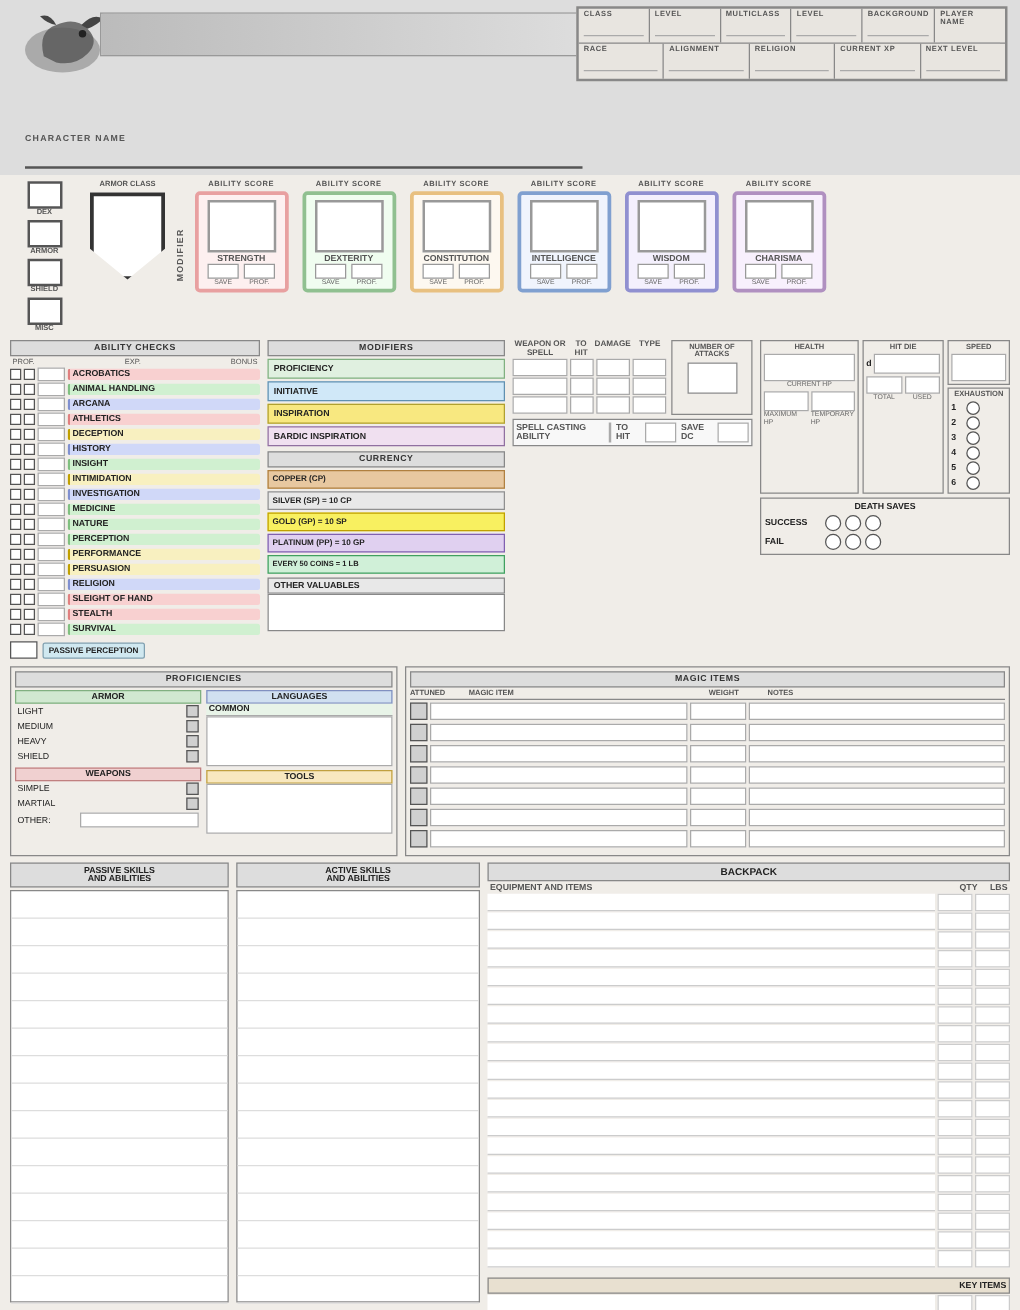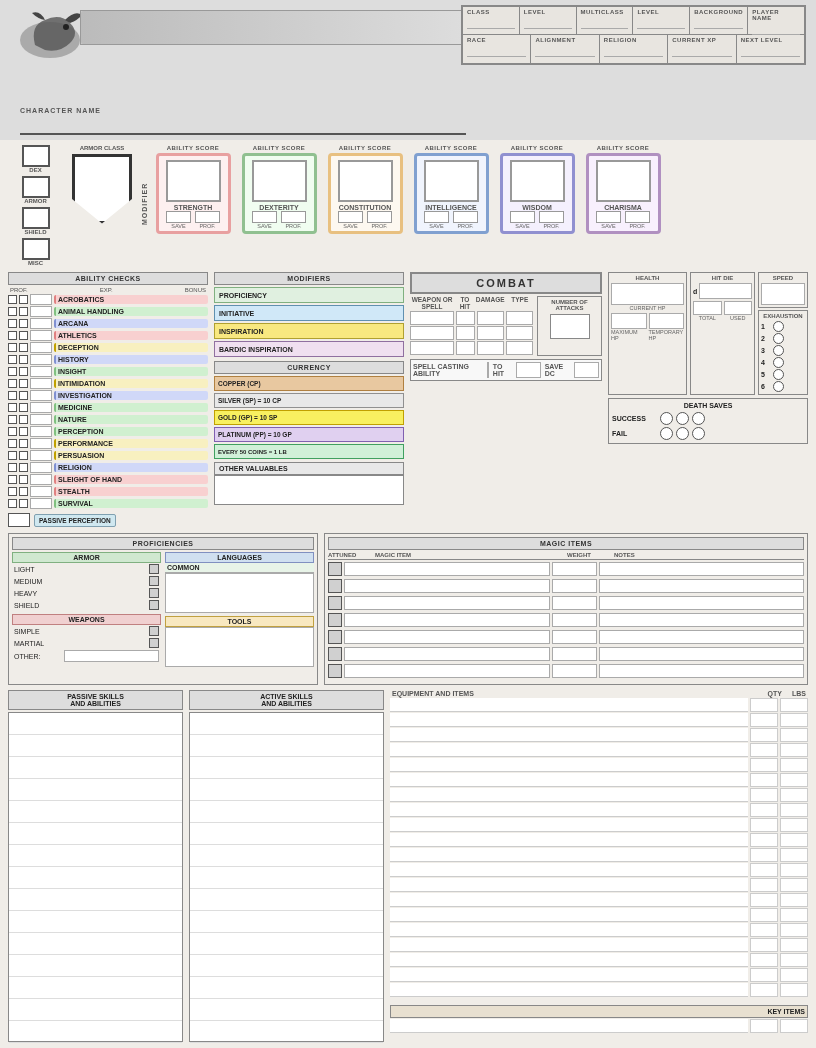--- a/index.html
+++ b/index.html
@@ -895,21 +895,20 @@
         </div>
         <div class="currency-row">
           <div class="currency-bar" style="background:#d0f0d8; border-color:#40a060; font-size:6px;">EVERY 50 COINS = 1 LB</div>
         </div>
         <div class="other-valuables-label">OTHER VALUABLES</div>
         <div class="other-valuables-box"></div>
       </div>
     </div>
 
     <div style="flex:1;">
-      <div class="combat-header">COMBAT</div>
 
       <div style="display:flex; gap:4px; margin-bottom:3px;">
         <div style="flex:1;">
           <div class="combat-table-header">
             <span class="combat-col-weapon">WEAPON OR SPELL</span>
             <span class="combat-col-hit">TO HIT</span>
             <span class="combat-col-damage">DAMAGE</span>
             <span class="combat-col-type">TYPE</span>
           </div>
           <div class="combat-row">
@@ -1190,20 +1189,21 @@
         <div class="skills-line"></div>
         <div class="skills-line"></div>
         <div class="skills-line"></div>
         <div class="skills-line"></div>
         <div class="skills-line"></div>
         <div class="skills-line"></div>
       </div>
     </div>
 
     <div class="backpack-col">
+      <div class="backpack-header">BACKPACK</div>
       <div class="equipment-header-row">
         <span>EQUIPMENT AND ITEMS</span>
         <div style="display:flex; gap:10px;">
           <span>QTY</span>
           <span>LBS</span>
         </div>
       </div>
 
       <div id="equipment-rows">
       <div style="display: flex; gap: 2px; margin-bottom: 1px; height: 14px;">

